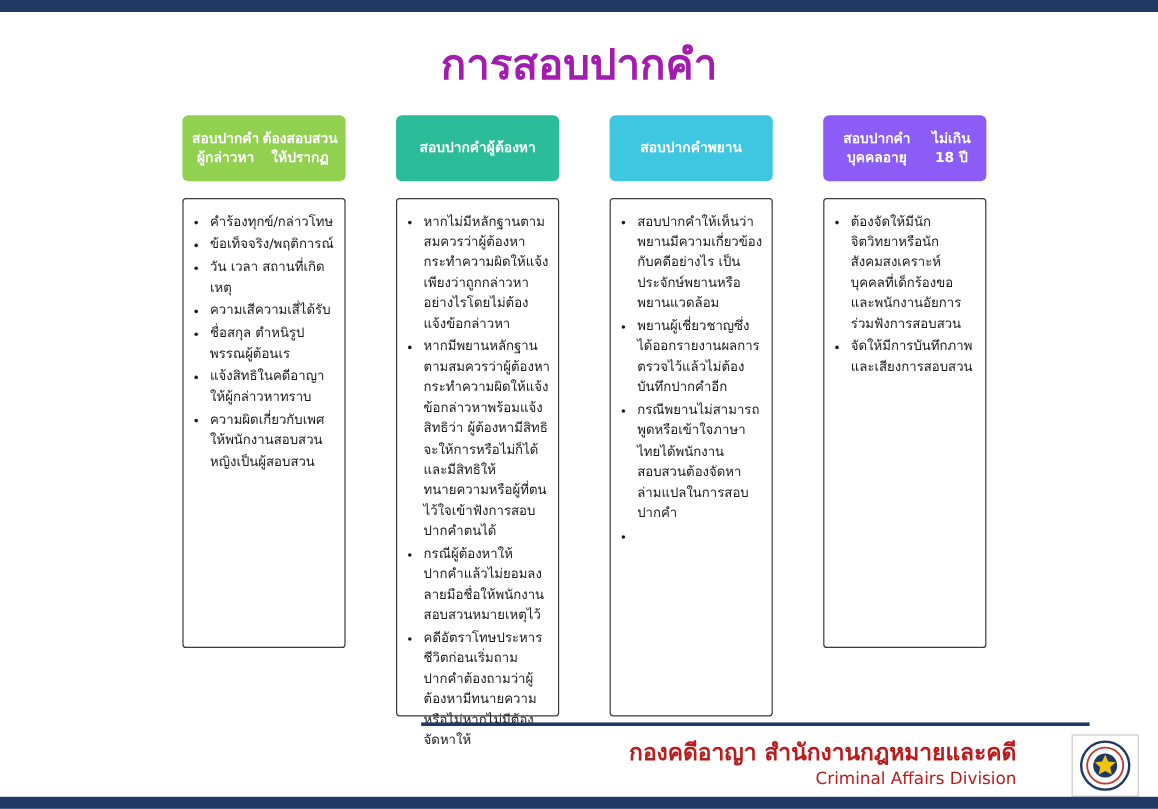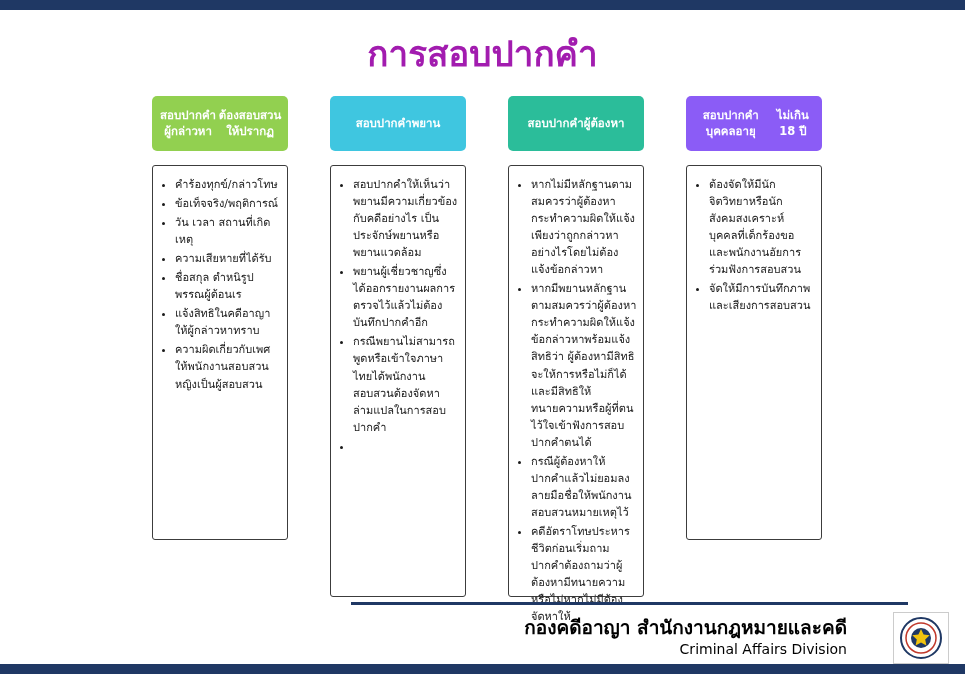--- a/index.html
+++ b/index.html
@@ -108,21 +108,21 @@
     width: 557px;
     height: 3px;
     background: #1f3864;
   }
   .footer-text {
     position: absolute;
     right: 118px;
     top: 615px;
     width: 560px;
     text-align: right;
-    color: #000000;
+    color: #b91c1c;
   }
   .footer-line1 {
     font-size: 19px;
     font-weight: bold;
     line-height: 1.3;
   }
   .footer-line2 {
     font-size: 14px;
     line-height: 1.4;
     text-align: right;
@@ -155,52 +155,52 @@
     <div class="col col-1">
       <div class="col-head" style="background:#92d050">
           <div>สอบปากคำผู้กล่าวหา</div>
           <div>ต้องสอบสวนให้ปรากฏ</div>
         </div>
       <div class="col-body">
         <ul>
             <li>คำร้องทุกข์/กล่าวโทษ</li>
             <li>ข้อเท็จจริง/พฤติการณ์</li>
             <li>วัน เวลา สถานที่เกิดเหตุ</li>
-            <li>ความเสียหายที่ได้รับ</li>
+            <li>ความเสีความเสี่ได้รับ</li>
             <li>ชื่อสกุล ตำหนิรูปพรรณผู้ต้อนเร</li>
             <li>แจ้งสิทธิในคดีอาญาให้ผู้กล่าวหาทราบ</li>
             <li>ความผิดเกี่ยวกับเพศให้พนักงานสอบสวนหญิงเป็นผู้สอบสวน</li>
+          </ul>
+      </div>
+    </div>
+
+    <div class="col col-2">
+      <div class="col-head" style="background:#2bbd9a">
+          <div>สอบปากคำผู้ต้องหา</div>
+        </div>
+      <div class="col-body">
+        <ul>
+            <li>หากไม่มีหลักฐานตามสมควรว่าผู้ต้องหากระทำความผิดให้แจ้งเพียงว่าถูกกล่าวหาอย่างไรโดยไม่ต้องแจ้งข้อกล่าวหา</li>
+            <li>หากมีพยานหลักฐานตามสมควรว่าผู้ต้องหากระทำความผิดให้แจ้งข้อกล่าวหาพร้อมแจ้งสิทธิว่า ผู้ต้องหามีสิทธิจะให้การหรือไม่ก็ได้ และมีสิทธิให้ทนายความหรือผู้ที่ตนไว้ใจเข้าฟังการสอบปากคำตนได้</li>
+            <li>กรณีผู้ต้องหาให้ปากคำแล้วไม่ยอมลงลายมือชื่อให้พนักงานสอบสวนหมายเหตุไว้</li>
+            <li>คดีอัตราโทษประหารชีวิตก่อนเริ่มถามปากคำต้องถามว่าผู้ต้องหามีทนายความหรือไม่หากไม่มีต้องจัดหาให้</li>
           </ul>
       </div>
     </div>
 
     <div class="col col-3">
       <div class="col-head" style="background:#3fc6e0">
           <div>สอบปากคำพยาน</div>
         </div>
       <div class="col-body">
         <ul>
             <li>สอบปากคำให้เห็นว่า พยานมีความเกี่ยวข้องกับคดีอย่างไร เป็นประจักษ์พยานหรือพยานแวดล้อม</li>
             <li>พยานผู้เชี่ยวชาญซึ่งได้ออกรายงานผลการตรวจไว้แล้วไม่ต้องบันทึกปากคำอีก</li>
             <li>กรณีพยานไม่สามารถพูดหรือเข้าใจภาษาไทยได้พนักงานสอบสวนต้องจัดหาล่ามแปลในการสอบปากคำ</li>
             <li class="empty-bullet"></li>
-          </ul>
-      </div>
-    </div>
-
-    <div class="col col-2">
-      <div class="col-head" style="background:#2bbd9a">
-          <div>สอบปากคำผู้ต้องหา</div>
-        </div>
-      <div class="col-body">
-        <ul>
-            <li>หากไม่มีหลักฐานตามสมควรว่าผู้ต้องหากระทำความผิดให้แจ้งเพียงว่าถูกกล่าวหาอย่างไรโดยไม่ต้องแจ้งข้อกล่าวหา</li>
-            <li>หากมีพยานหลักฐานตามสมควรว่าผู้ต้องหากระทำความผิดให้แจ้งข้อกล่าวหาพร้อมแจ้งสิทธิว่า ผู้ต้องหามีสิทธิจะให้การหรือไม่ก็ได้ และมีสิทธิให้ทนายความหรือผู้ที่ตนไว้ใจเข้าฟังการสอบปากคำตนได้</li>
-            <li>กรณีผู้ต้องหาให้ปากคำแล้วไม่ยอมลงลายมือชื่อให้พนักงานสอบสวนหมายเหตุไว้</li>
-            <li>คดีอัตราโทษประหารชีวิตก่อนเริ่มถามปากคำต้องถามว่าผู้ต้องหามีทนายความหรือไม่หากไม่มีต้องจัดหาให้</li>
           </ul>
       </div>
     </div>
 
     <div class="col col-4">
       <div class="col-head" style="background:#8b5cf6">
           <div>สอบปากคำบุคคลอายุ</div>
           <div>ไม่เกิน 18 ปี</div>
         </div>
       <div class="col-body">

